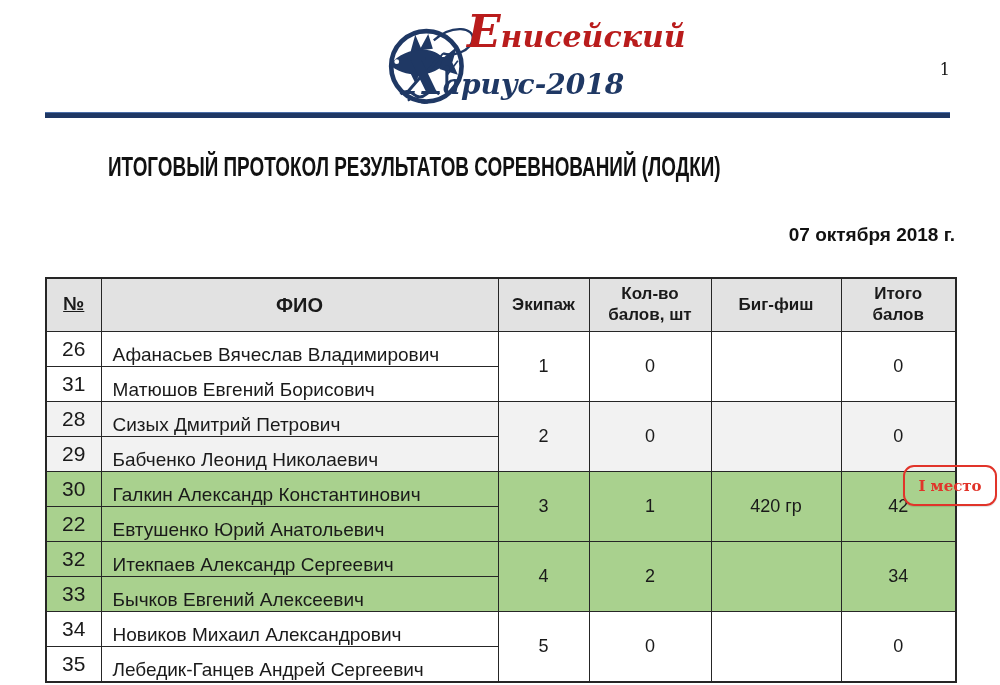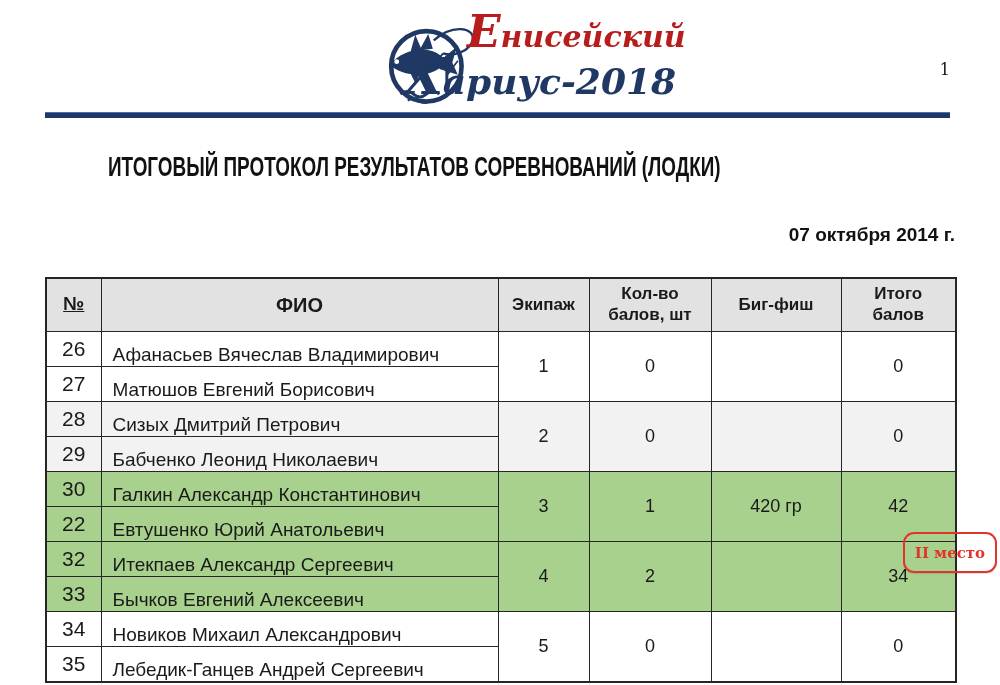--- a/index.html
+++ b/index.html
@@ -16,21 +16,21 @@
     position:absolute; left:467px; top:10px;
     font-family:"DejaVu Serif","Liberation Serif",serif;
     font-style:italic; font-weight:bold;
     font-size:30px; color:#b91c1c; white-space:nowrap; line-height:1;
   }
   .logo-line1::first-letter { font-size:44px; }
   .logo-line2 {
     position:absolute; left:404px; top:52px;
     font-family:"DejaVu Serif","Liberation Serif",serif;
     font-style:italic; font-weight:bold;
-    font-size:36px; color:#1f3864; white-space:nowrap; line-height:1;
+    font-size:28px; color:#1f3864; white-space:nowrap; line-height:1;
   }
   .logo-line2::first-letter { font-size:50px; }
   .page-num {
     position:absolute; top:60px; right:50px;
     font-family:"DejaVu Serif","Liberation Serif",serif;
     font-size:16px; color:#111;
   }
   .rule {
     position:absolute; left:45px; top:112px; width:905px; height:5px;
     background:#1f3864; border-top:1px solid #4a6ea9;
@@ -110,21 +110,21 @@
     </g>
     <circle cx="18" cy="45" r="2.6" fill="#ffffff"></circle>
   </svg>
   <div class="logo-line1">Енисейский</div>
   <div class="logo-line2">Хариус-2018</div>
 
   <div class="page-num">1</div>
   <div class="rule"></div>
 
   <div class="title">ИТОГОВЫЙ ПРОТОКОЛ РЕЗУЛЬТАТОВ СОРЕВНОВАНИЙ (ЛОДКИ)</div>
-  <div class="date">07 октября 2014 г.</div>
+  <div class="date">07 октября 2018 г.</div>
 
   <div class="table-wrap">
     <table class="results">
       <colgroup>
         <col style="width:55px">
           <col style="width:397px">
           <col style="width:91px">
         <col style="width:122px">
           <col style="width:130px">
           <col style="width:115px">
@@ -143,21 +143,21 @@
 
         <tr class="bg-white">
           <td class="c-num">26</td>
           <td class="c-name">Афанасьев Вячеслав Владимирович</td>
           <td class="c-mid" rowspan="2">1</td>
           <td class="c-mid" rowspan="2">0</td>
           <td class="c-mid" rowspan="2"></td>
           <td class="c-mid" rowspan="2">0</td>
         </tr>
         <tr class="bg-white">
-          <td class="c-num">27</td>
+          <td class="c-num">31</td>
           <td class="c-name">Матюшов Евгений Борисович</td>
         </tr>
 
         <tr class="bg-gray">
           <td class="c-num">28</td>
           <td class="c-name">Сизых Дмитрий Петрович</td>
           <td class="c-mid" rowspan="2">2</td>
           <td class="c-mid" rowspan="2">0</td>
           <td class="c-mid" rowspan="2"></td>
           <td class="c-mid" rowspan="2">0</td>
@@ -202,15 +202,15 @@
           <td class="c-mid" rowspan="2">0</td>
         </tr>
         <tr class="bg-white">
           <td class="c-num">35</td>
           <td class="c-name">Лебедик-Ганцев Андрей Сергеевич</td>
         </tr>
       </tbody>
     </table>
   </div>
 
-  <div class="award award-2">II место</div>
+  <div class="award award-1">I место</div>
 
 </div>
 
 </body></html>

